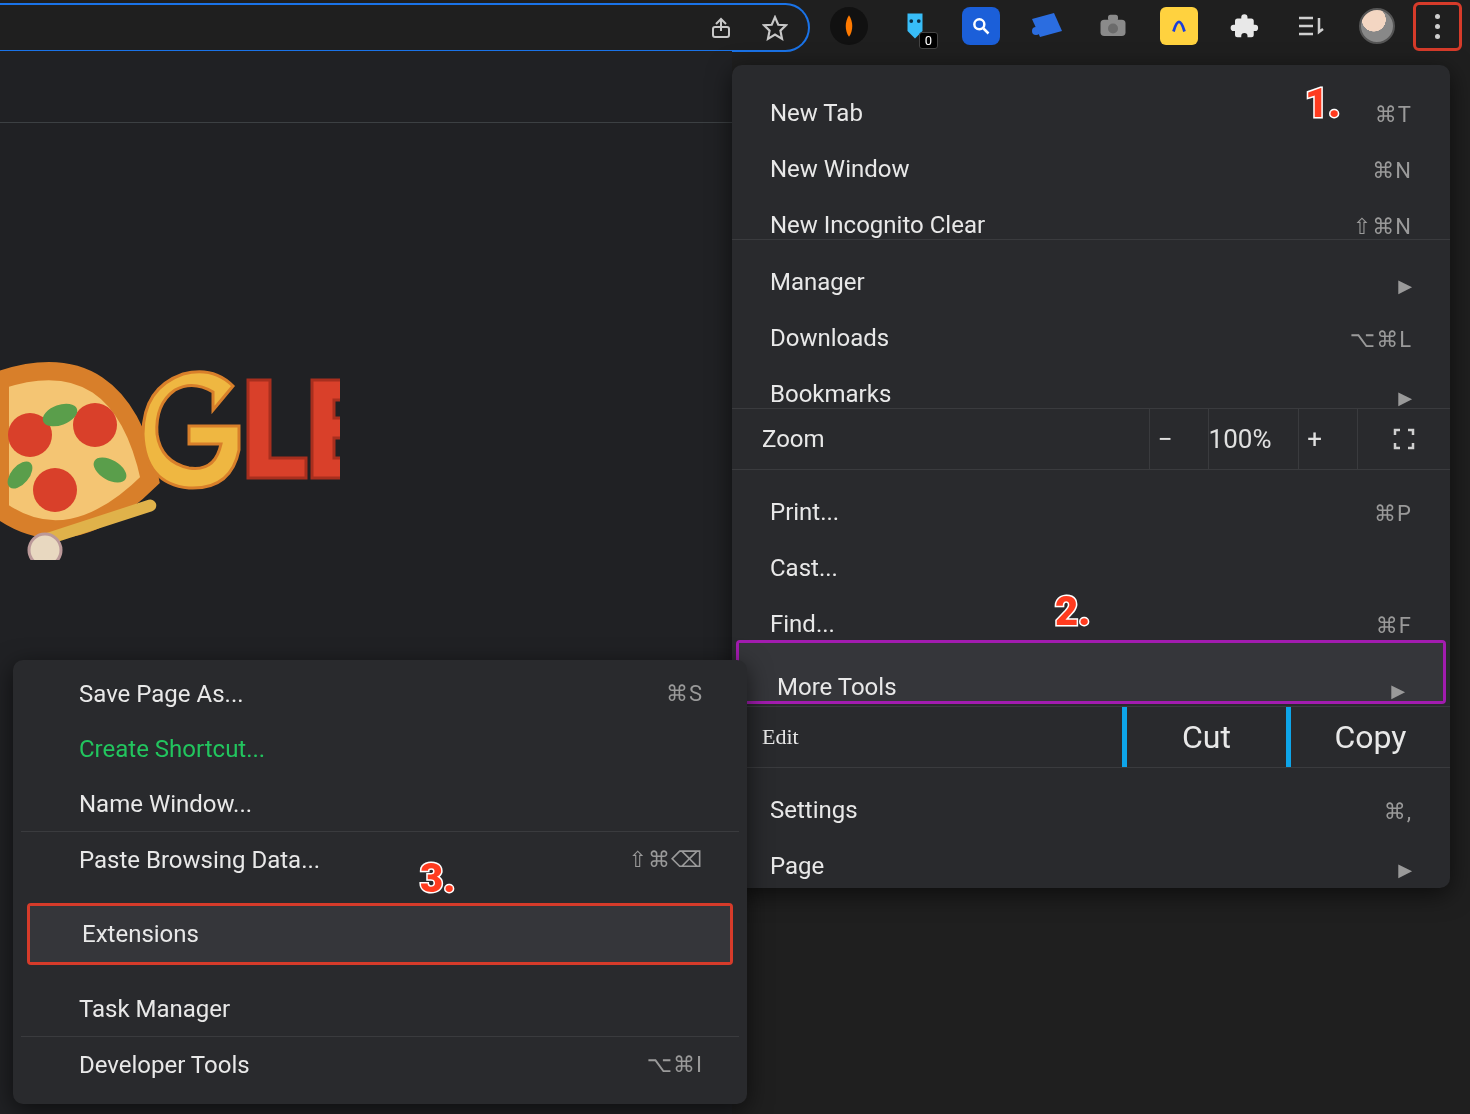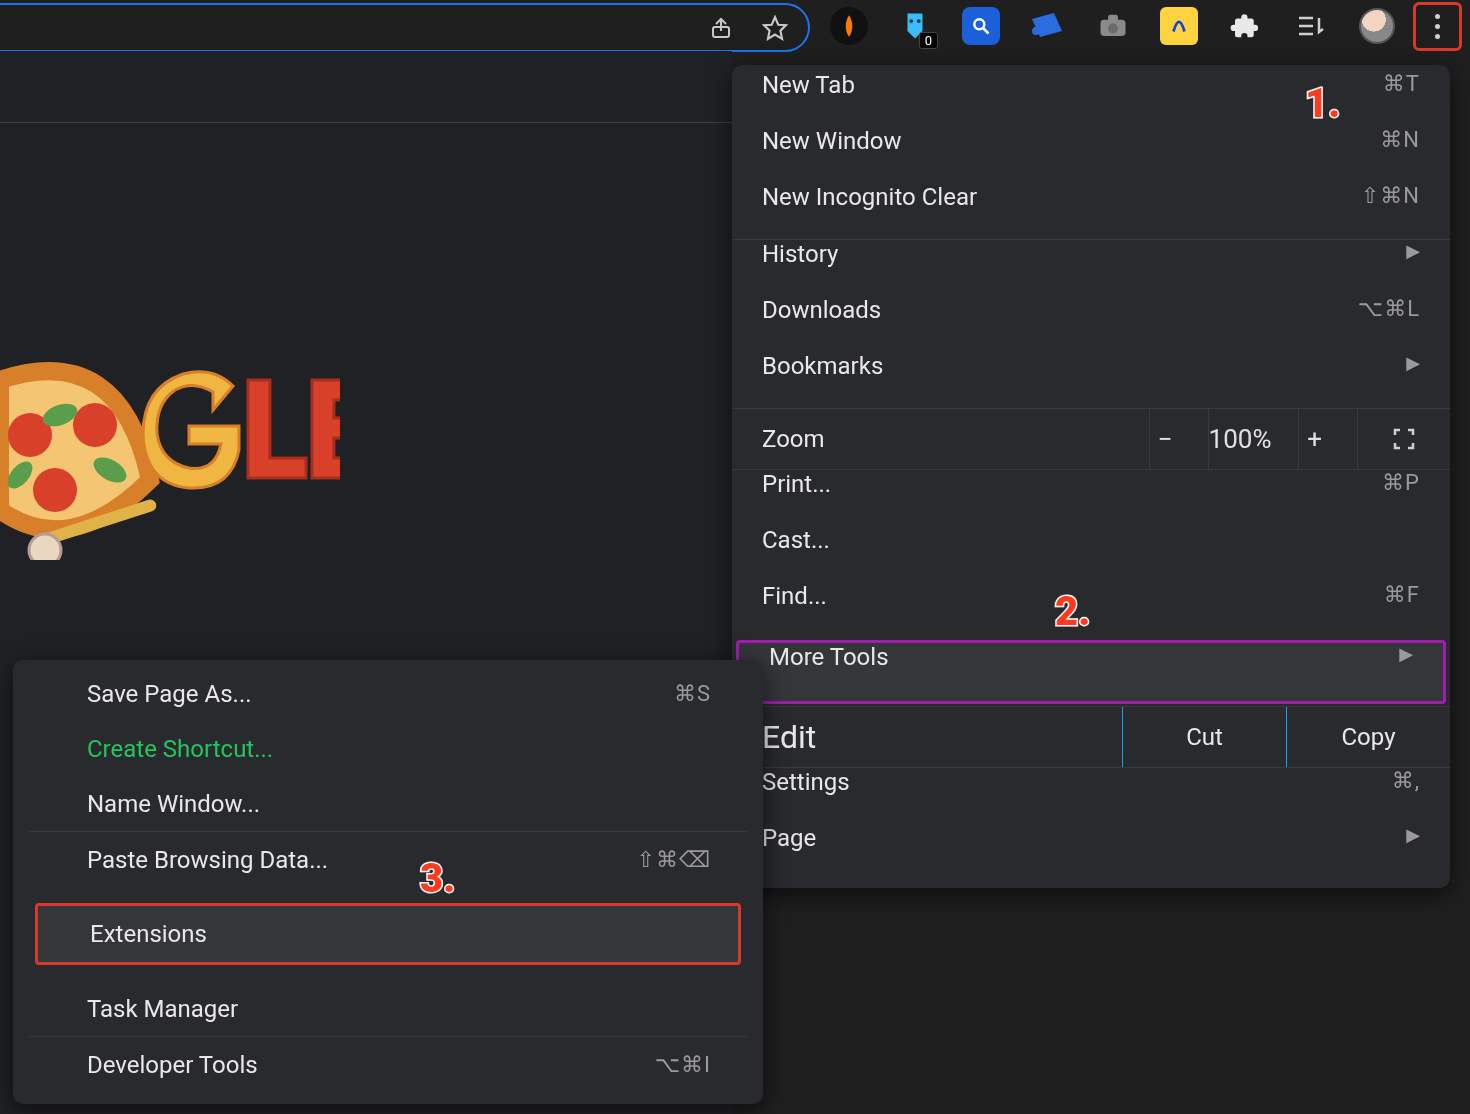--- a/index.html
+++ b/index.html
@@ -15,35 +15,35 @@
   .avatar{width:32px;height:32px;border-radius:50%;background:radial-gradient(circle at 40% 30%,#f3d6c2 0 40%,#888 41% 100%);border:2px solid #555;}
   .kebab-wrap{position:absolute;top:2px;right:8px;width:43px;height:43px;border:3px solid #d63b2a;border-radius:6px;display:flex;align-items:center;justify-content:center;}
   .kebab{display:flex;flex-direction:column;gap:5px;}
   .kebab span{width:5px;height:5px;border-radius:50%;background:#cfcfcf;}
   
   .page-bg{position:absolute;top:51px;left:0;width:732px;bottom:0;background:#202124;}
   .page-divider{position:absolute;top:122px;left:0;width:732px;height:1px;background:#3c4043;}
   .doodle{position:absolute;top:280px;left:0;width:340px;height:280px;}
   
   .menu{position:absolute;top:65px;left:732px;width:718px;background:#292a2d;border-radius:10px;box-shadow:0 6px 24px rgba(0,0,0,.6);padding:6px 0 8px;}
-  .mitem{display:flex;align-items:flex-start;justify-content:space-between;padding:0 30px;height:56px;font-size:24px;color:#e8e8e8;cursor:default;}
+  .mitem{display:flex;align-items:flex-end;justify-content:space-between;padding:0 38px;height:56px;font-size:24px;color:#e8e8e8;cursor:default;}
   .mitem .hint{color:#9a9a9a;font-size:22px;letter-spacing:1px;}
   .sep{height:1px;background:#3a3b3e;margin:0;}
   .submenu-arrow{font-size:18px;color:#9a9a9a;}
   .zoom-row{display:flex;align-items:center;height:60px;gap:27px;}
   .zoom-label{flex:0 0 360px;padding-left:30px;font-size:24px;}
   .zoom-cell{flex:1;display:flex;align-items:center;justify-content:center;font-size:26px;color:#e0e0e0;border-left:1px solid #3a3b3e;height:100%;}
   .zoom-fs{flex:0 0 92px;border-left:1px solid #3a3b3e;height:100%;display:flex;align-items:center;justify-content:center;}
   .edit-row{display:flex;align-items:center;height:60px;}
-  .edit-label{flex:0 0 360px;padding-left:30px;font-size:32px;}
-  .edit-cell{flex:1;display:flex;align-items:center;justify-content:center;font-size:24px;border-left:1px solid #0ea5e9;height:100%;}
+  .edit-label{flex:0 0 360px;padding-left:30px;font-size:22px;font-family:Liberation Serif, serif;}
+  .edit-cell{flex:1;display:flex;align-items:center;justify-content:center;font-size:32px;border-left:5px solid #0ea5e9;height:100%;}
   .more-tools-box{border:3px solid #a21caf;border-radius:4px;margin:2px 4px;}
   .more-tools-box .mitem{background:#35363a;height:58px;}
   
-  .submenu{position:absolute;top:660px;left:13px;width:718px;background:#292a2d;border-radius:10px;box-shadow:0 6px 24px rgba(0,0,0,.6);padding:6px 16px 12px;}
+  .submenu{position:absolute;top:660px;left:13px;width:718px;background:#292a2d;border-radius:10px;box-shadow:0 6px 24px rgba(0,0,0,.6);padding:6px 8px 12px;}
   .sitem{display:flex;align-items:center;justify-content:space-between;padding:0 36px 0 58px;height:55px;font-size:24px;color:#e8e8e8;}
   .sitem.disabled{color:#22c55e;}
   .sitem .hint{color:#9a9a9a;font-size:22px;letter-spacing:1px;display:flex;align-items:center;gap:4px;}
   .ext-box{border:3px solid #d63b2a;border-radius:4px;margin:16px 6px;}
   .ext-box .sitem{background:#35363a;height:56px;padding-left:52px;}
   
   .anno{position:absolute;font-weight:900;font-size:40px;color:#ff3b1f;-webkit-text-stroke:3px #fff;text-stroke:3px #fff;paint-order:stroke fill;}
   svg{display:block;}
 </style>
 </head>
@@ -169,21 +169,21 @@
     <div class="mitem">
       <span>New Window</span>
       <span class="hint">⌘N</span>
     </div>
     <div class="mitem">
       <span>New Incognito Clear</span>
       <span class="hint">⇧⌘N</span>
     </div>
     <div class="sep"></div>
     <div class="mitem">
-      <span>History</span>
+      <span>Manager</span>
       <span class="submenu-arrow">▶</span>
     </div>
     <div class="mitem">
       <span>Downloads</span>
       <span class="hint">⌥⌘L</span>
     </div>
     <div class="mitem">
       <span>Bookmarks</span>
       <span class="submenu-arrow">▶</span>
     </div>

